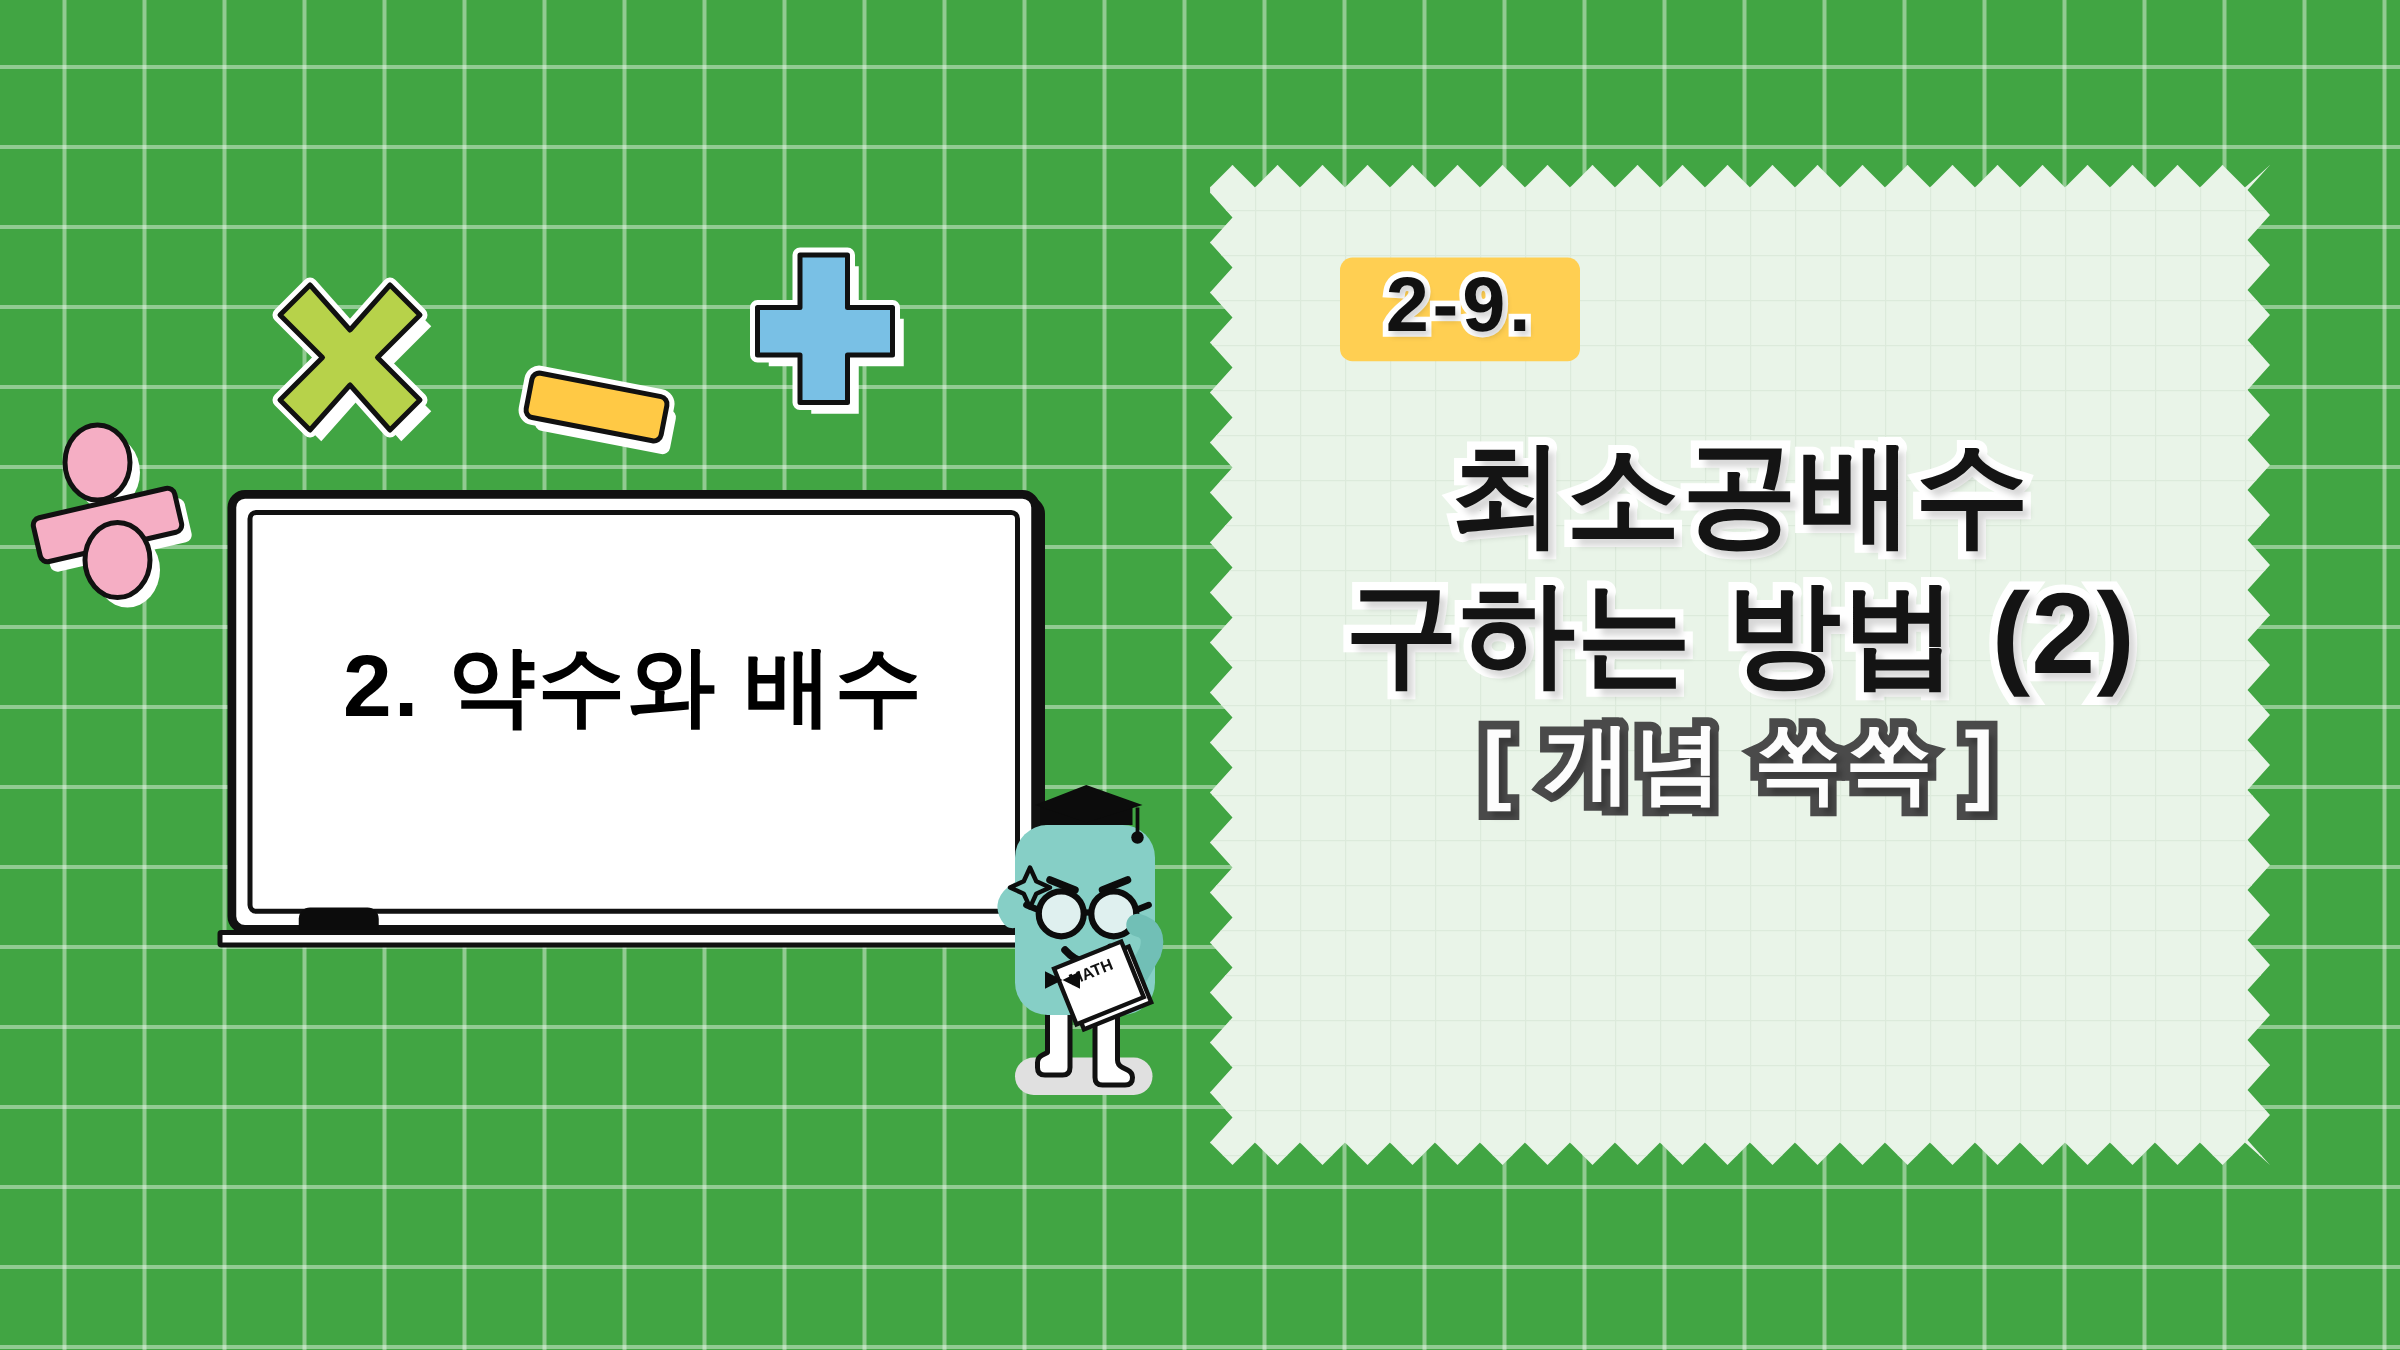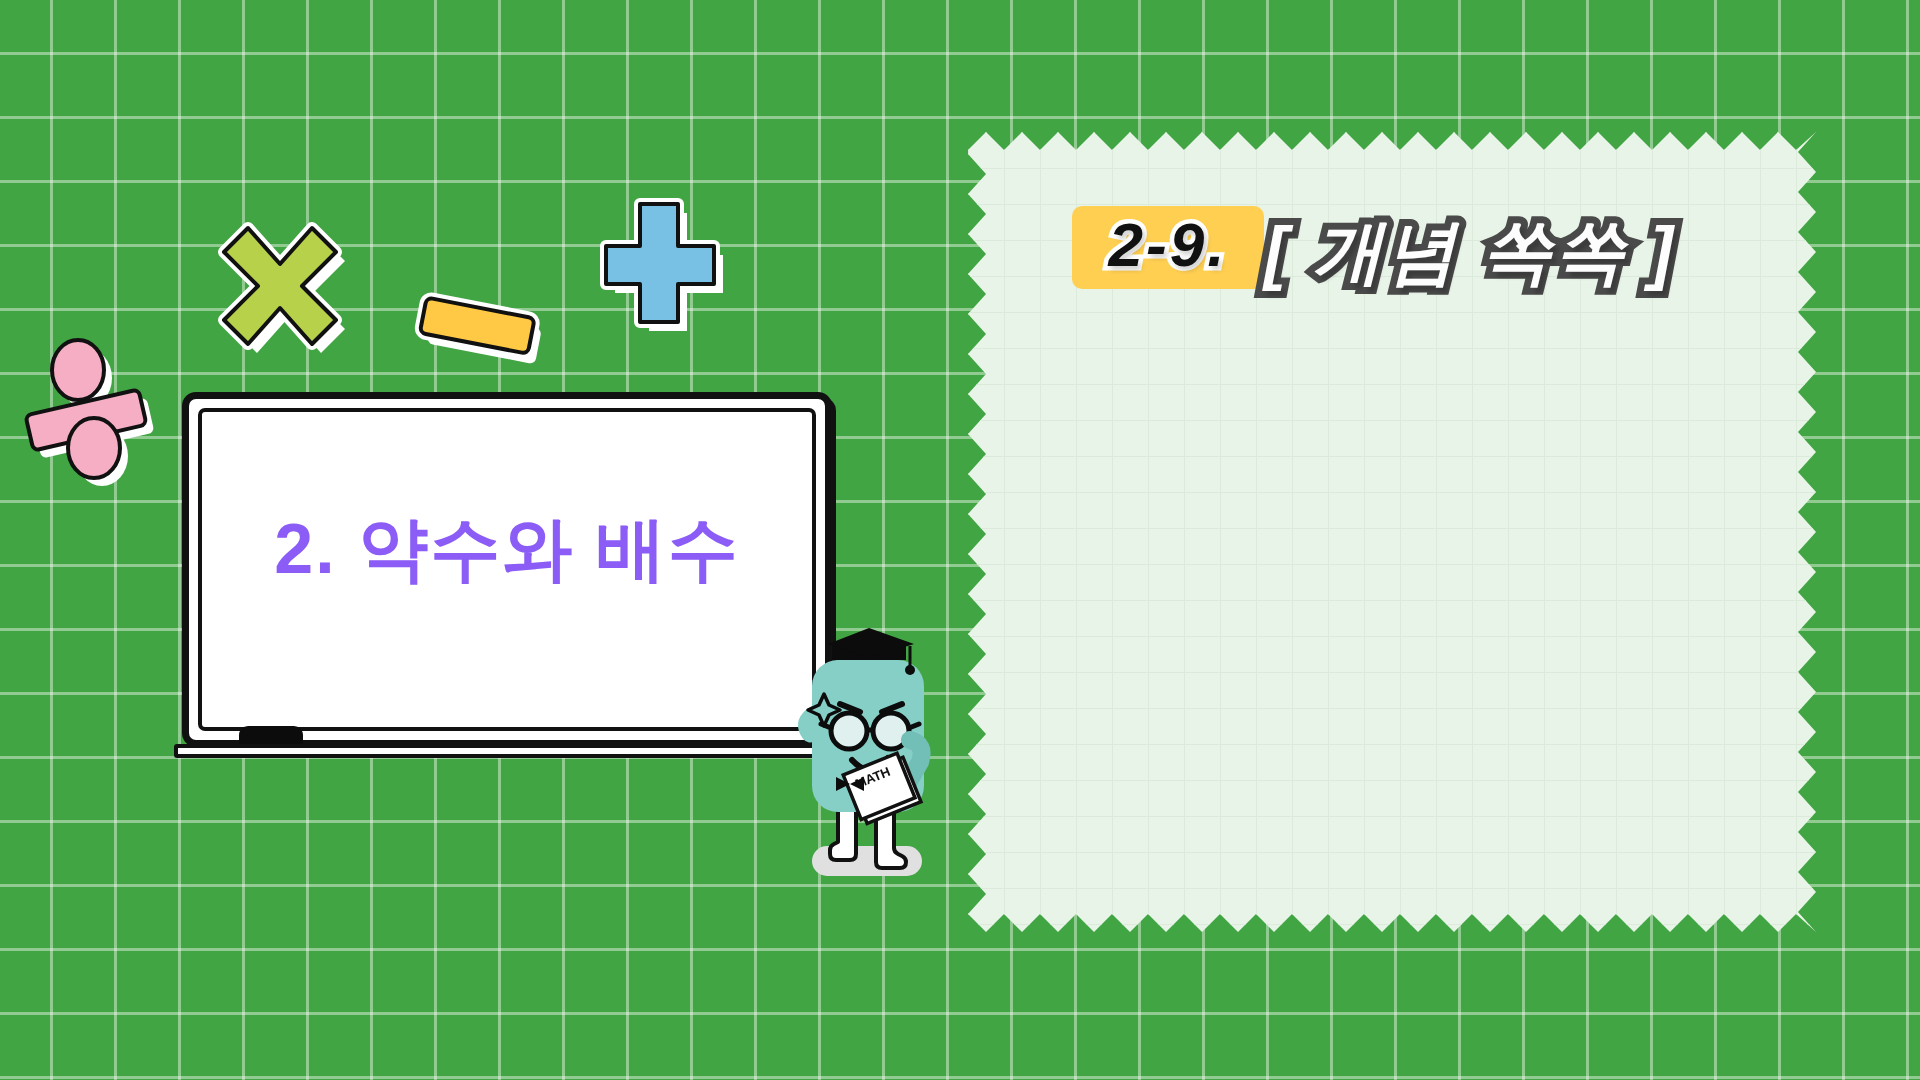--- a/index.html
+++ b/index.html
@@ -32,21 +32,21 @@
     background:#fff; border:7px solid #111; border-radius:14px;
     box-shadow:4px 5px 0 #111;
   }
   #whiteboard-inner {
     position:absolute; inset:9px;
     border:4px solid #111; border-radius:7px; background:#fff;
   }
   #whiteboard-title {
     position:absolute; left:0; right:0; top:104px;
     text-align:center;
-    font-size:70px; font-weight:800; color:#8b5cf6;
+    font-size:70px; font-weight:800; color:#000000;
     letter-spacing:2px; white-space:nowrap;
   }
   #whiteboard-ledge {
     position:absolute; left:-8px; top:352px; width:668px; height:14px;
     background:#fff; border:4px solid #111; border-radius:3px;
   }
   #whiteboard-eraser {
     position:absolute; left:50px; top:327px; width:64px; height:30px;
     background:#0c0c0c; border-radius:9px 9px 2px 2px;
   }
@@ -61,23 +61,22 @@
   #mascot svg { display:block; overflow:visible; }
 
   
   #concept-panel {
     position:absolute; left:968px; top:132px; width:848px; height:800px;
   }
   #panel-zigzag { position:absolute; inset:0; }
   #panel-zigzag svg { display:block; width:100%; height:100%; }
   #panel-content {
     position:absolute; left:0; top:0; width:100%; height:100%;
-    display:flex; flex-direction:row; 
+    display:flex; flex-direction:column; align-items:center;
     padding:74px 46px 40px;
-    font-style:italic;
   }
 
   #lesson-badge {
     align-self:flex-start; margin-left:58px;
     background:#ffcf52; border-radius:10px;
     padding:6px 26px 12px;
     min-width:192px; text-align:center;
   }
   #lesson-badge-label {
     font-size:62px; font-weight:900; color:#111;
@@ -245,16 +244,20 @@
         <rect x="0" y="0" width="848" height="800" fill="url(#panelgrid)"></rect>
       </g>
     </svg>
   </div>
 
   <div id="panel-content">
     <div id="lesson-badge">
       <span id="lesson-badge-label">2-9.</span>
     </div>
 
+    <div id="concept-title">
+      <span class="concept-title-line">최소공배수</span>
+      <span class="concept-title-line">구하는 방법 (2)</span>
+    </div>
 
     <div id="concept-subtitle">[ 개념 쏙쏙 ]</div>
   </div>
 </div>
 
 </body></html>

